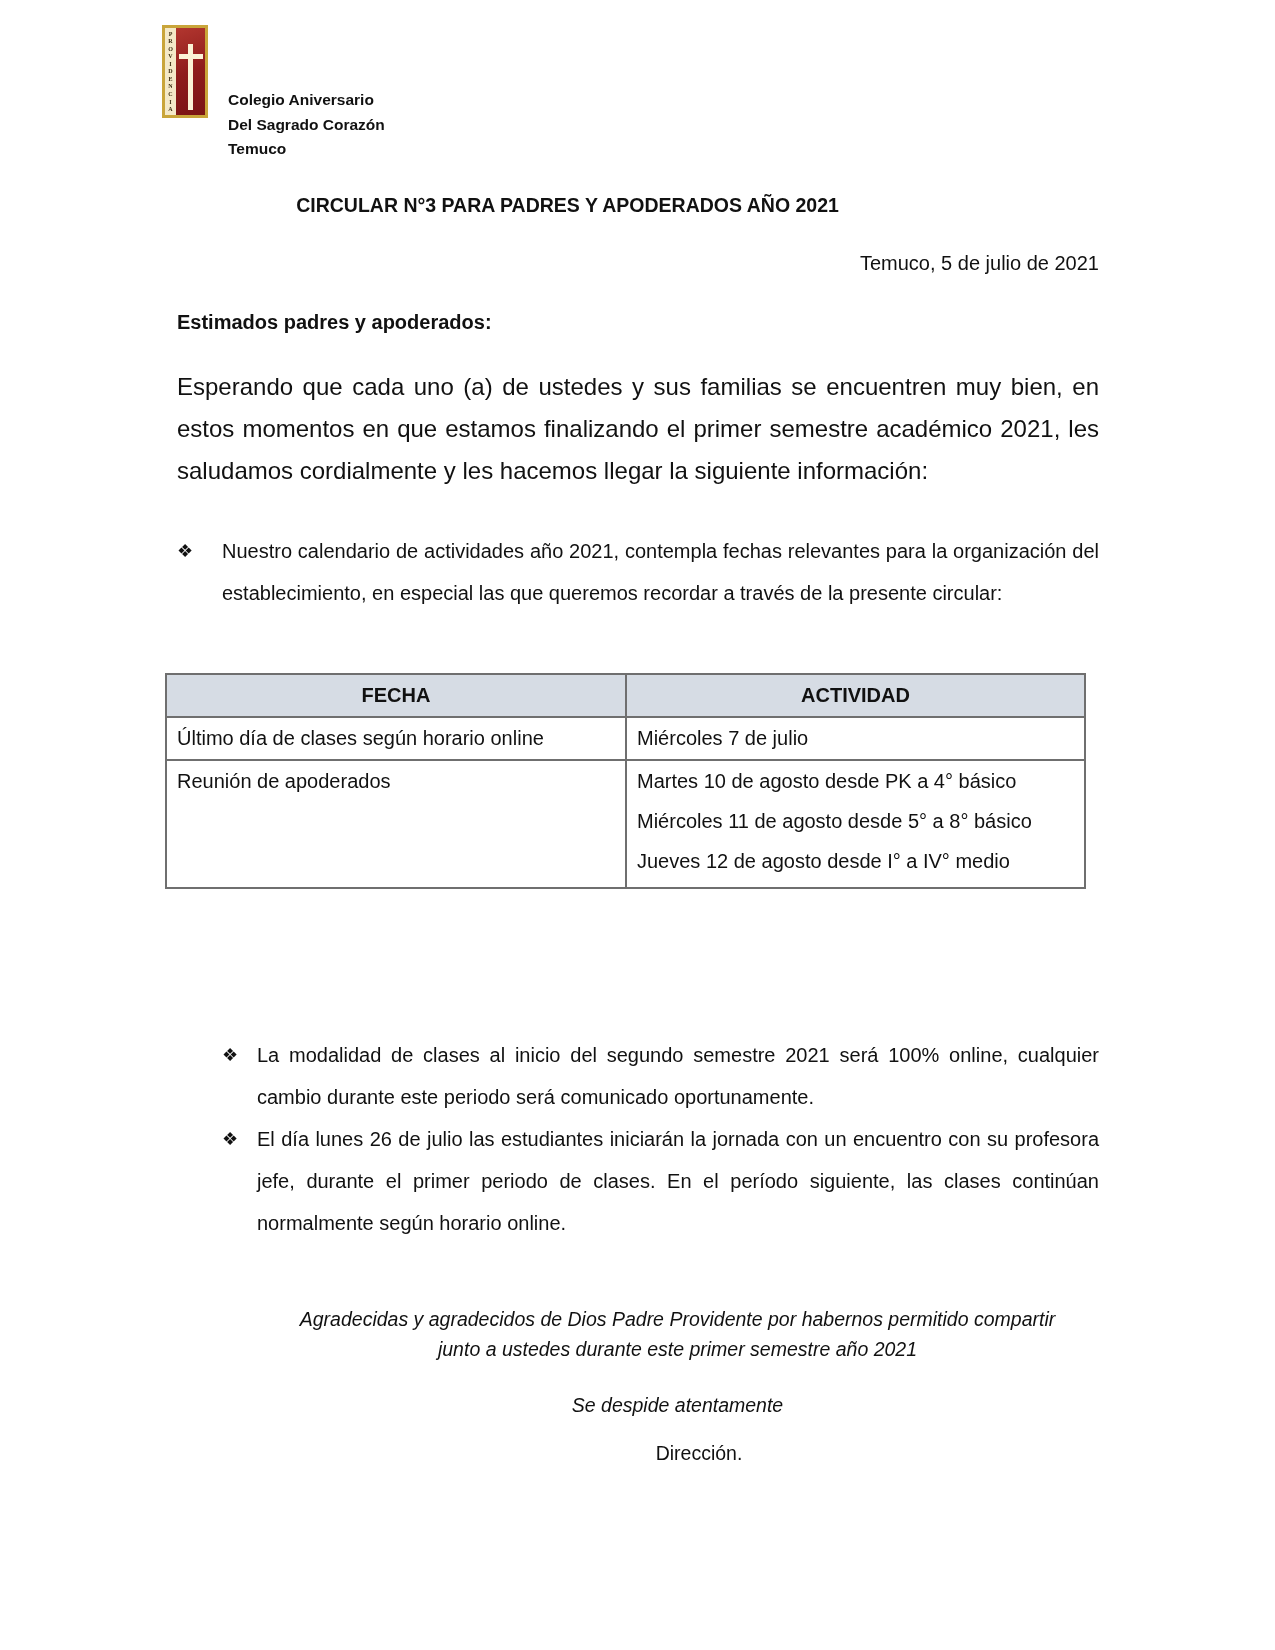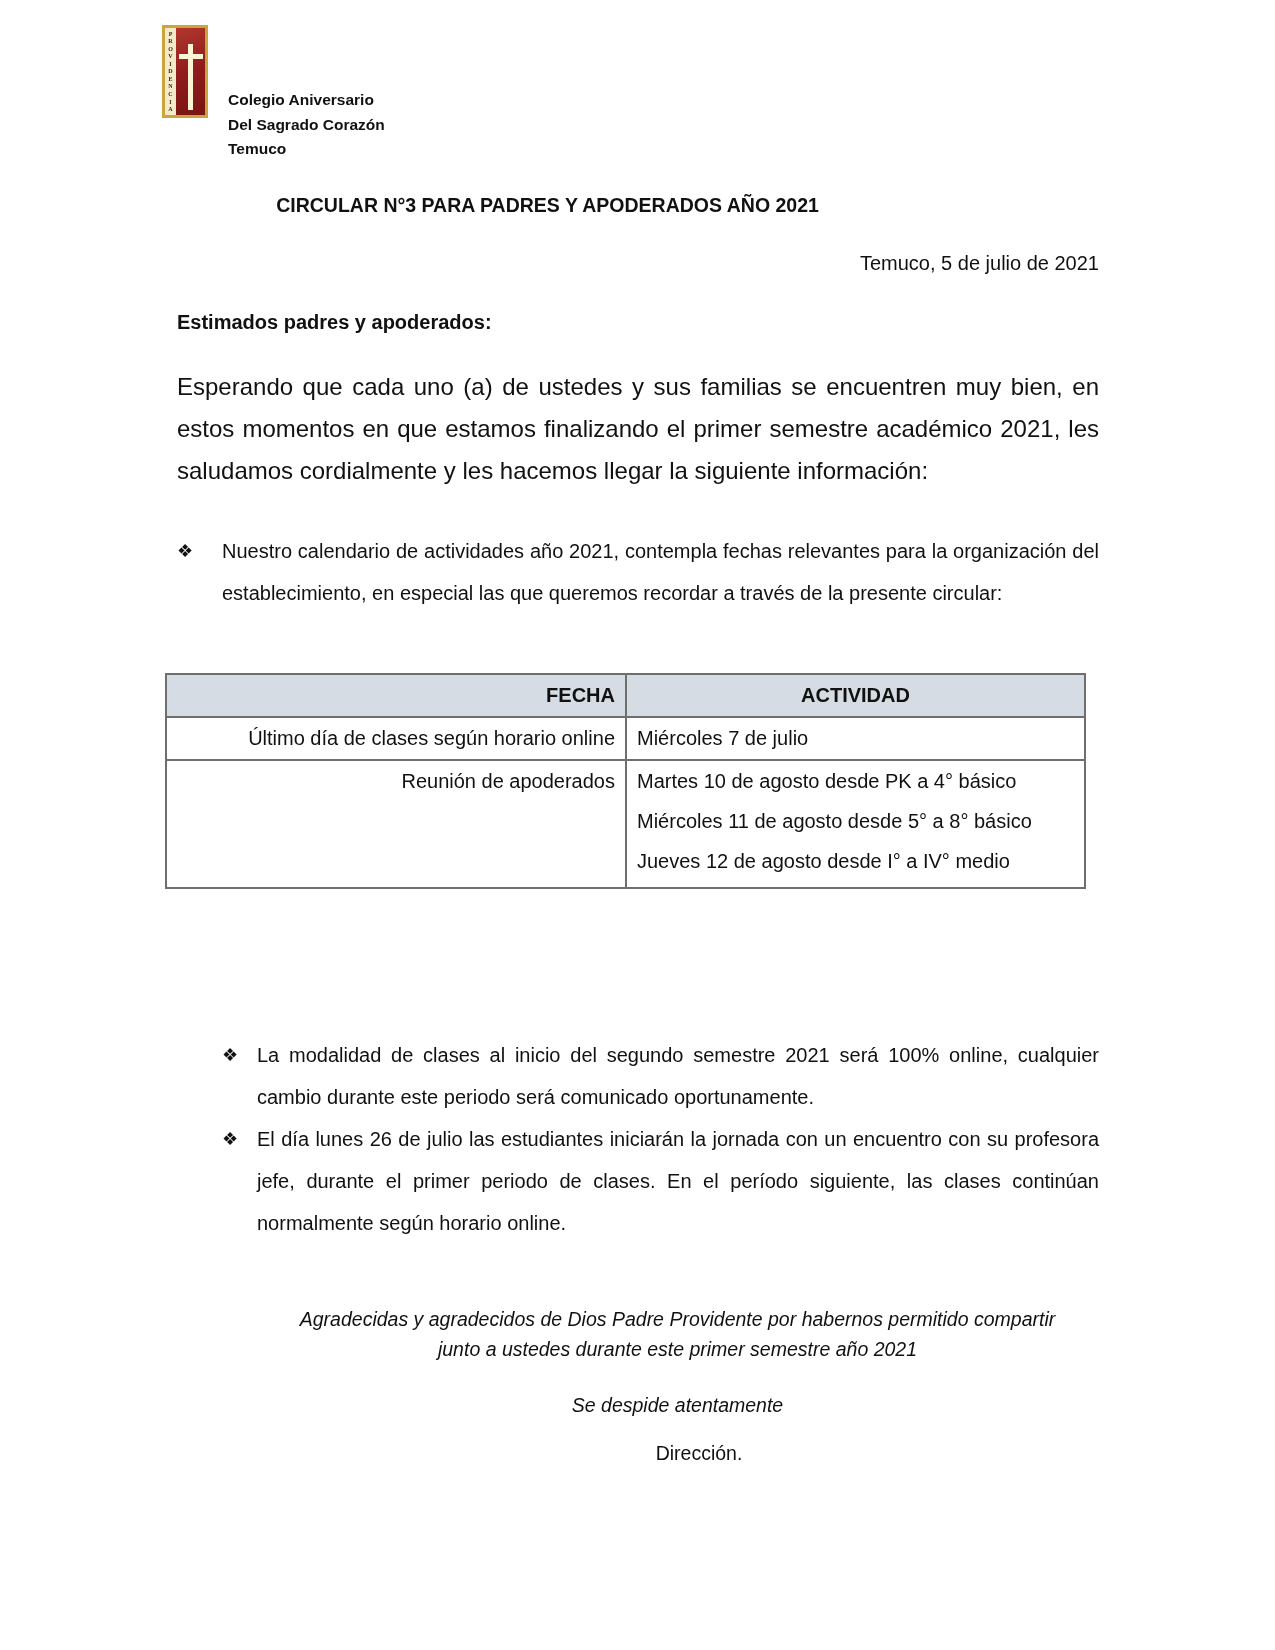--- a/index.html
+++ b/index.html
@@ -8,33 +8,33 @@
   .abs { position:absolute; }
   .logo { left:162px; top:25px; width:46px; height:93px; background:#c9a53a;
           box-sizing:border-box; padding:3px; display:flex; }
   .logo .band { width:11px; background:#f4e9c8; display:flex; flex-direction:column;
                 align-items:center; justify-content:space-around; font-family:"Liberation Serif", serif;
                 font-size:6px; font-weight:bold; color:#3a2a10; line-height:1; padding:2px 0; }
   .logo .panel { flex:1; background:linear-gradient(160deg,#b2362f 0%,#8e1c1b 50%,#7a1414 100%); position:relative; }
   .logo .cv { position:absolute; left:12px; top:16px; width:5px; height:66px; background:#fbf3d6; }
   .logo .ch { position:absolute; left:3px; top:26px; width:24px; height:5px; background:#fbf3d6; }
   .school { left:228px; top:88px; font-size:15.5px; font-weight:bold; line-height:24.5px; }
-  .title { left:0; width:1095px; top:194px; text-align:center; font-size:19.5px; font-weight:bold; }
+  .title { left:0; width:1095px; top:194px; text-align:center; font-size:19.5px; font-weight:bold;padding-left:20px; }
   .date { right:176px; top:252px; font-size:20px; }
   .greet { left:177px; top:311px; font-size:20px; font-weight:bold; }
   .para { left:177px; width:922px; top:366px; font-size:24px; line-height:42px; text-align:justify; }
   .b1 { left:177px; width:922px; top:530px; font-size:20px; line-height:42px; }
   .b1 .sym, .b2 .sym { position:absolute; left:0; top:0; font-size:18px; }
   .b1 .txt { margin-left:45px; text-align:justify; text-align-last:left; }
   table.sched { position:absolute; left:165px; top:673px; width:921px; border-collapse:collapse;
                 font-size:20px; }
   table.sched td, table.sched th { border:2px solid #6f6f6f; padding:0 10px; vertical-align:top; }
   table.sched th { background:#d6dce4; height:41px; font-weight:bold; text-align:center; vertical-align:middle; }
   table.sched td { line-height:41px; height:41px; }
-  table.sched .c1 { width:438px;text-align:right; }
+  table.sched .c1 { width:438px; }
   .b2 { left:222px; width:877px; font-size:20px; line-height:42px; }
   .b2 .txt { margin-left:35px; text-align:justify; text-align-last:left; }
   .closing { left:0; width:1355px; top:1304px; text-align:center; font-size:19.5px; font-style:italic; line-height:30px; }
   .bye { left:0; width:1355px; top:1394px; text-align:center; font-size:19.5px; font-style:italic; }
   .dir { left:0; width:1398px; top:1442px; text-align:center; font-size:19.5px; }
 </style>
 </head>
 <body>
 
 <div class="abs logo">

